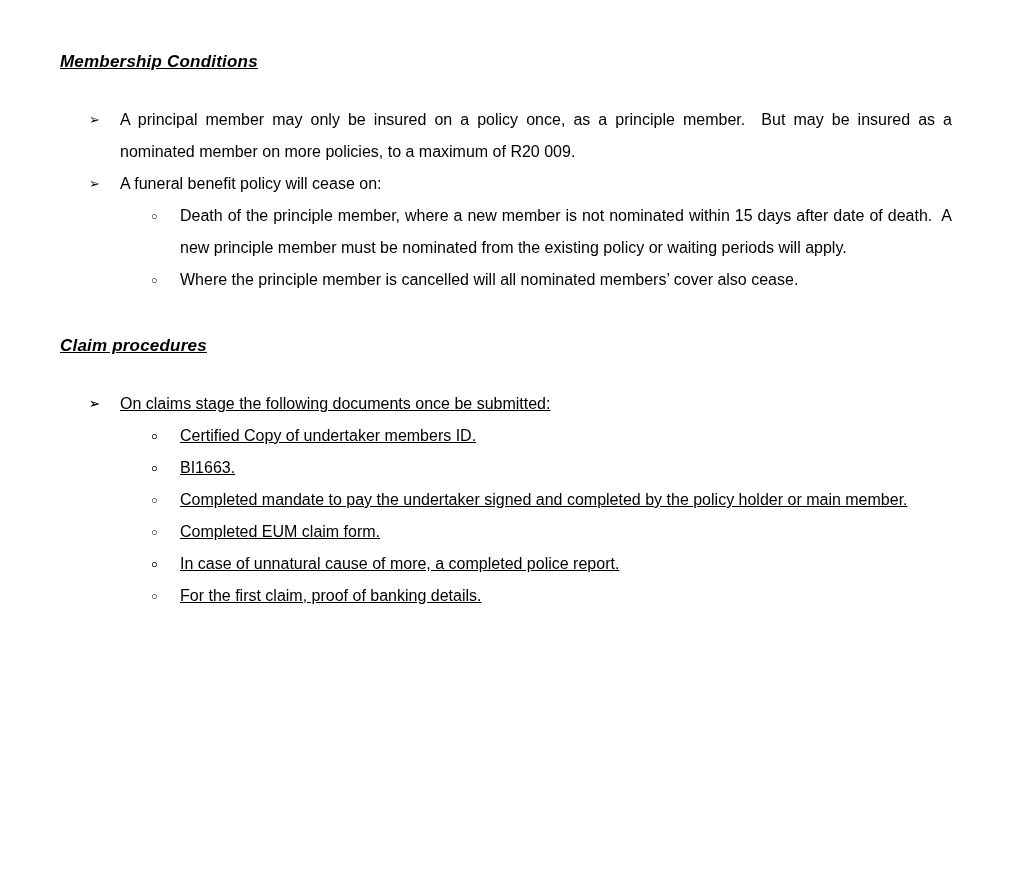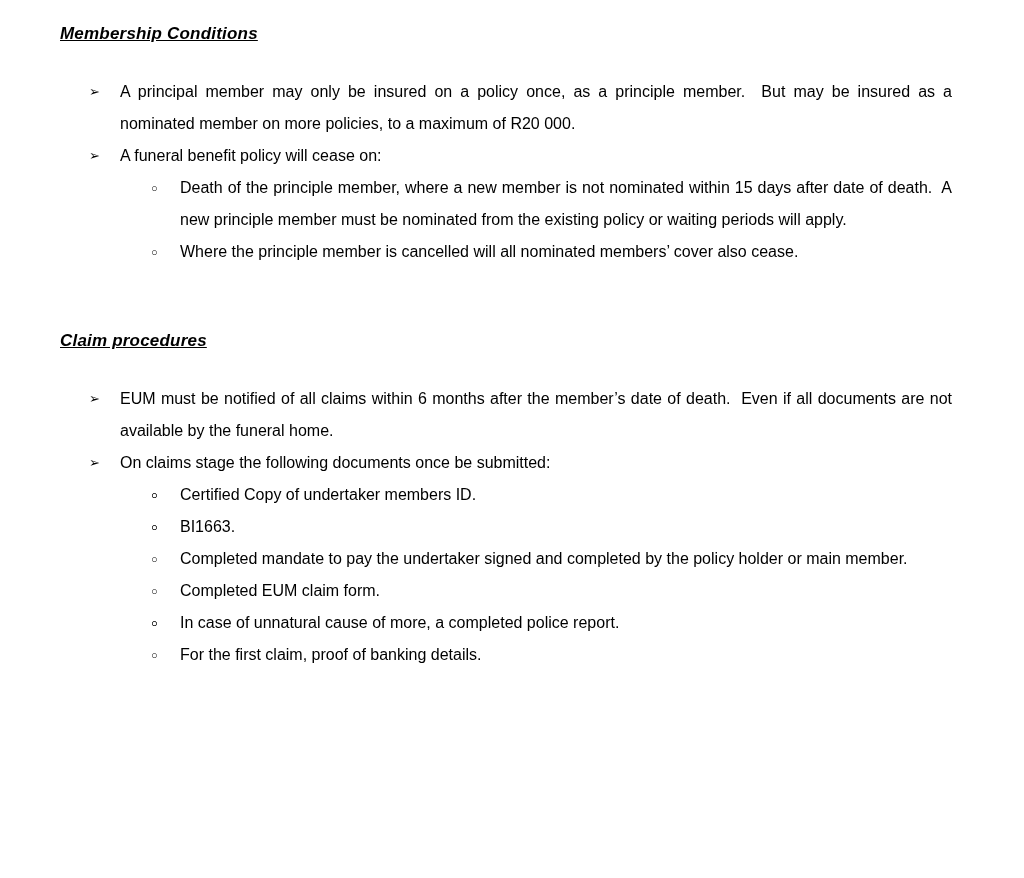--- a/index.html
+++ b/index.html
@@ -11,35 +11,36 @@
     width: 1024px;
     height: 878px;
     font-family: "Liberation Sans", "DejaVu Sans", sans-serif;
     color: #000000;
     overflow: hidden;
   }
   .page {
     box-sizing: border-box;
     width: 1024px;
     height: 696px;
-    padding-top: 24px;
+    padding-top: 52px;
   }
   .section-heading {
     margin: 0 0 16px 60px;
     font-size: 17px;
     font-weight: bold;
     font-style: italic;
     text-decoration: underline;
     letter-spacing: 0.2px;
   }
   .section {
     margin-bottom: 0;
   }
   .section + .section {
-    margin-top: 63px;
+    margin-top: 40px;
+    text-decoration: underline;
   }
   .list {
     margin-top: 32px;
   }
   .item {
     position: relative;
     margin-right: 72px;
     font-size: 16px;
     line-height: 32px;
     text-align: justify;
@@ -70,31 +71,31 @@
   }
 </style>
 </head>
 <body>
 
 <div class="page">
 
   <div class="section">
     <h2 class="section-heading">Membership Conditions</h2>
     <div class="list">
-        <div class="item l1"><span class="bullet">➢</span><span class="text">A principal member may only be insured on a policy once, as a principle member.  But may be insured as a nominated member on more policies, to a maximum of R20 000.</span></div>
+        <div class="item l1"><span class="bullet">➢</span><span class="text">A principal member may only be insured on a policy once, as a principle member.  But may be insured as a nominated member on more policies, to a maximum of R20 009.</span></div>
         <div class="item l1"><span class="bullet">➢</span><span class="text">A funeral benefit policy will cease on:</span></div>
         <div class="item l2"><span class="bullet">○</span><span class="text">Death of the principle member, where a new member is not nominated within 15 days after date of death.  A new principle member must be nominated from the existing policy or waiting periods will apply.</span></div>
         <div class="item l2"><span class="bullet">○</span><span class="text">Where the principle member is cancelled will all nominated members’ cover also cease.</span></div>
       </div>
   </div>
 
   <div class="section">
     <h2 class="section-heading">Claim procedures</h2>
     <div class="list">
-        <div class="item l1"><span class="bullet">➢</span><span class="text">EUM must be notified of all claims within 6 months after the member’s date of death.  Even if all documents are not available by the funeral home.</span></div>
+        <div class="item l1"><span class="bullet">➢</span></div>
         <div class="item l1"><span class="bullet">➢</span><span class="text">On claims stage the following documents once be submitted:</span></div>
         <div class="item l2"><span class="bullet">○</span></div>
         <div class="item l2"><span class="bullet">○</span><span class="text">Certified Copy of undertaker members ID.</span></div>
         <div class="item l2"><span class="bullet">○</span></div>
         <div class="item l2"><span class="bullet">○</span><span class="text">BI1663.</span></div>
         <div class="item l2"><span class="bullet">○</span><span class="text">Completed mandate to pay the undertaker signed and completed by the policy holder or main member.</span></div>
         <div class="item l2"><span class="bullet">○</span><span class="text">Completed EUM claim form.</span></div>
         <div class="item l2"><span class="bullet">○</span></div>
         <div class="item l2"><span class="bullet">○</span><span class="text">In case of unnatural cause of more, a completed police report.</span></div>
         <div class="item l2"><span class="bullet">○</span><span class="text">For the first claim, proof of banking details.</span></div>

